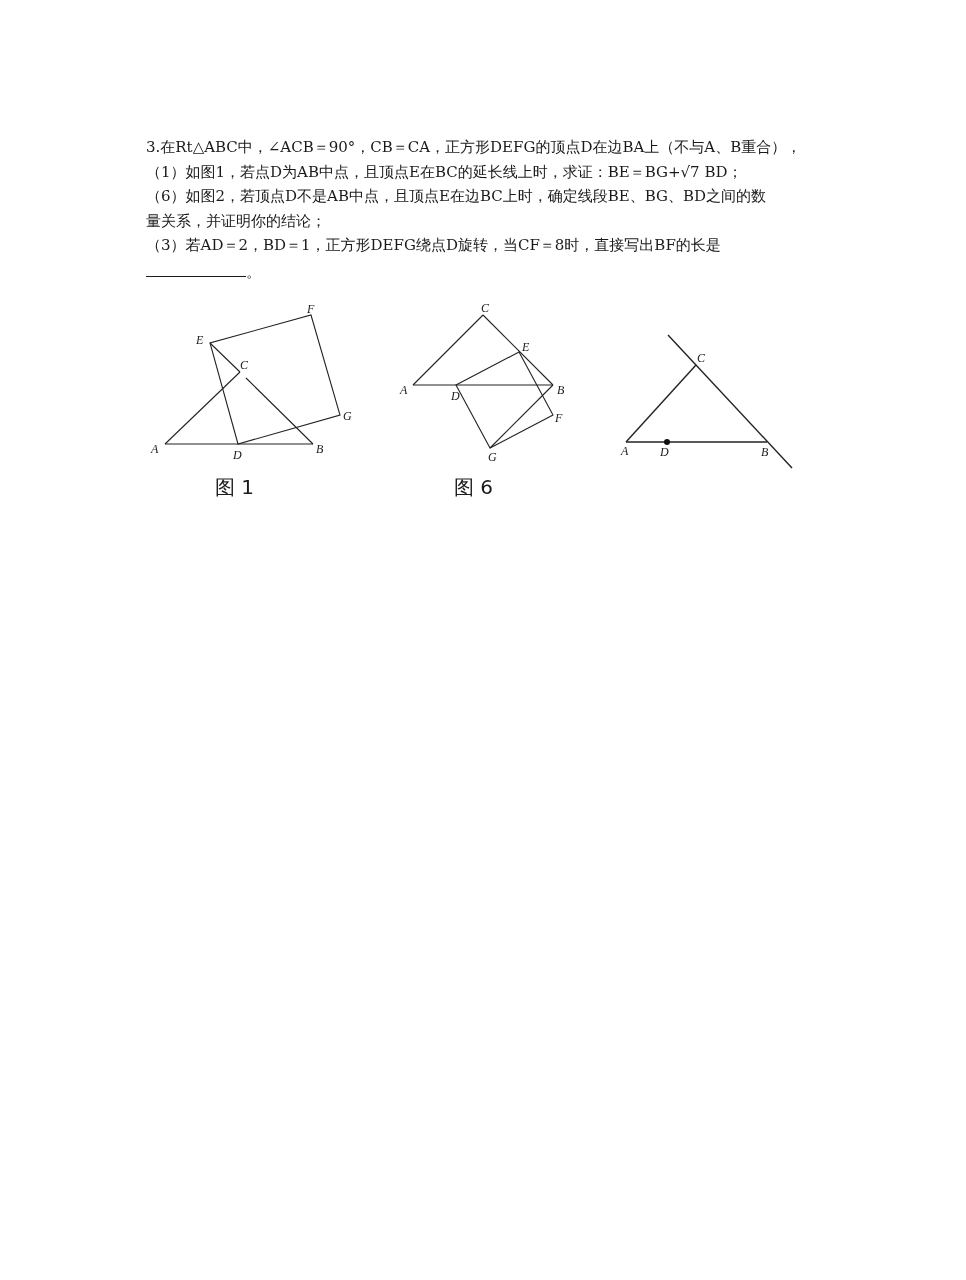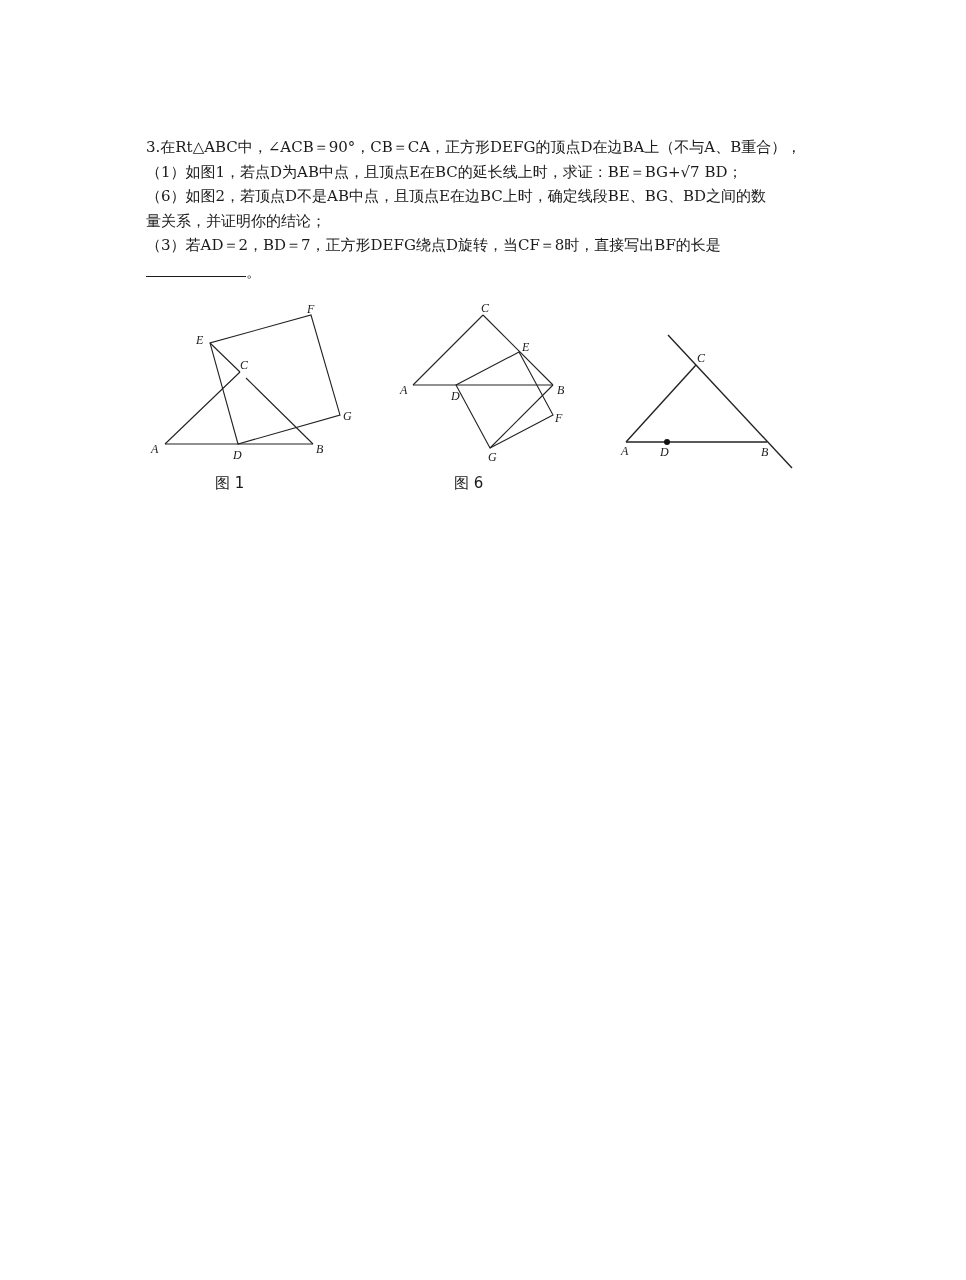--- a/index.html
+++ b/index.html
@@ -14,33 +14,33 @@
     display: inline-block; width: 100px; border-bottom: 1px solid #1a1a1a;
     height: 14px; vertical-align: baseline;
   }
   .figure { position: absolute; }
   .fig-label {
     font-family: "Liberation Serif", "DejaVu Serif", serif; font-style: italic;
     font-size: 12px; fill: #1a1a1a;
   }
   .caption {
     position: absolute; font-family: "DejaVu Sans", sans-serif;
-    font-size: 15px; color: #1a1a1a;
+    font-size: 20px; color: #1a1a1a;
   }
   svg line, svg polyline, svg polygon { stroke: #222; stroke-width: 1.1; fill: none; }
 </style>
 </head>
 <body>
 
 <div class="problem">
   <span class="line">3.在Rt△ABC中，∠ACB＝90°，CB＝CA，正方形DEFG的顶点D在边BA上（不与A、B重合），</span>
   <span class="line">（1）如图1，若点D为AB中点，且顶点E在BC的延长线上时，求证：BE＝BG+√7 BD；</span>
   <span class="line">（6）如图2，若顶点D不是AB中点，且顶点E在边BC上时，确定线段BE、BG、BD之间的数</span>
   <span class="line">量关系，并证明你的结论；</span>
-  <span class="line">（3）若AD＝2，BD＝7，正方形DEFG绕点D旋转，当CF＝8时，直接写出BF的长是</span>
+  <span class="line">（3）若AD＝2，BD＝1，正方形DEFG绕点D旋转，当CF＝8时，直接写出BF的长是</span>
   <span class="line" style="margin-top:2px">
     <span class="blank"></span><span>。</span>
   </span>
 </div>
 
 <svg class="figure" style="left:0;top:0" width="966" height="500" viewBox="0 0 966 500">
 
   <line x1="165" y1="444" x2="313" y2="444"></line>
   <line x1="165" y1="444" x2="240" y2="372"></line>
   <line x1="246" y1="378" x2="313" y2="444"></line>

